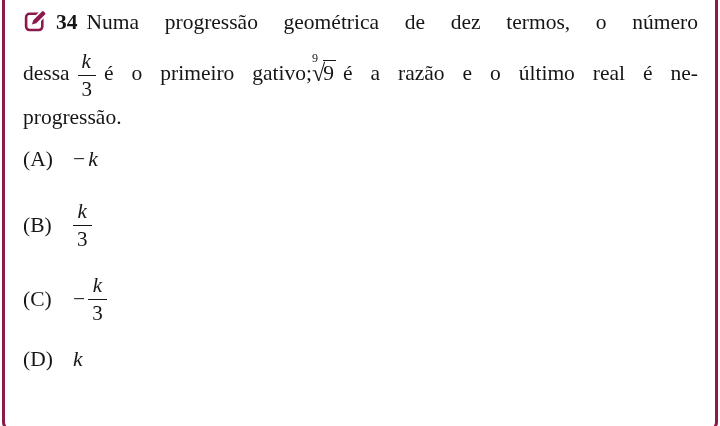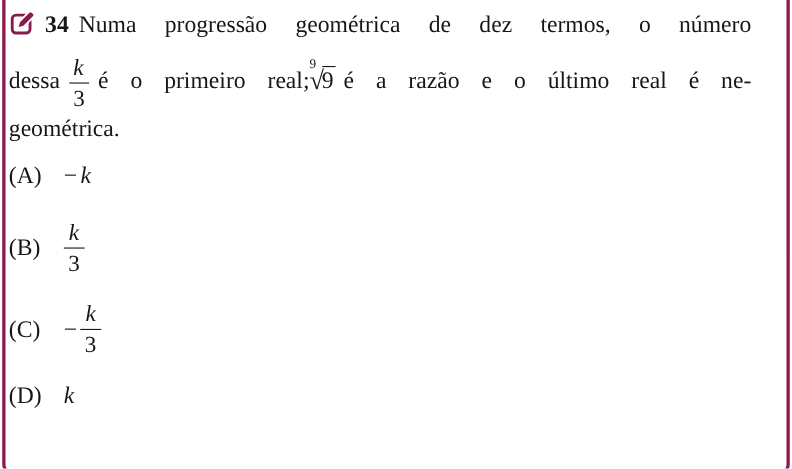--- a/index.html
+++ b/index.html
@@ -10,21 +10,21 @@
     font-family:"Liberation Serif","DejaVu Serif",serif;
     color:var(--ink);
   }
   .frame{
     position:absolute; left:2px; right:2px; top:-22px; height:448px;
     border:3.5px solid var(--accent);
     border-radius:10px;
     pointer-events:none;
   }
   .content{
-    position:absolute; left:8px; top:7px; width:675px;
+    position:absolute; left:23px; top:7px; width:675px;
   }
   .qline{ font-size:21.5px; line-height:30px; text-align:justify; }
   .jlast{ text-align-last:justify; }
   .l2{ margin-top:8px; }
   .l3{ margin-top:2px; }
   .q-icon{
     display:inline-block; vertical-align:-4px; margin-right:8px;
     color:var(--accent);
   }
   .q-number{ font-weight:bold; margin-right:9px; }
@@ -65,26 +65,26 @@
     <span class="q-icon">
       <svg width="25" height="24" viewBox="0 0 24 24" aria-hidden="true">
         <rect x="2.6" y="4.8" width="16.2" height="16.2" rx="3.4" fill="none" stroke="currentColor" stroke-width="2.6"></rect>
         <path d="M8.4 15.6 L9.7 11.2 L18.5 2.4 Q19.3 1.6 20.2 2.5 L21.5 3.8 Q22.4 4.7 21.6 5.5 L12.8 14.3 Z" fill="none" stroke="#ffffff" stroke-width="3.4" stroke-linejoin="round"></path>
         <path d="M8.4 15.6 L9.7 11.2 L18.5 2.4 Q19.3 1.6 20.2 2.5 L21.5 3.8 Q22.4 4.7 21.6 5.5 L12.8 14.3 Z" fill="currentColor"></path>
       </svg>
     </span><span class="q-number">34</span><span>Numa progressão geométrica de dez termos, o número</span>
   </div>
 
   <div class="qline jlast l2">
-    <span class="mspace-r">dessa</span><span class="frac mspace-r"><span class="num var">k</span><span class="den">3</span></span><span>é o primeiro real;</span><span class="rad"><sup class="idx">9</sup><span class="surd">√</span><span class="vinc">9</span></span><span class="mspace-l">é a razão e o último real é ne-</span>
+    <span class="mspace-r">dessa</span><span class="frac mspace-r"><span class="num var">k</span><span class="den">3</span></span><span>é o primeiro gativo;</span><span class="rad"><sup class="idx">9</sup><span class="surd">√</span><span class="vinc">9</span></span><span class="mspace-l">é a razão e o último real é ne-</span>
   </div>
 
 
   <div class="qline">
-    <span>geométrica.</span>
+    <span>progressão.</span>
   </div>
 
   <div class="options">
 
     <div class="option opt-a">
       <span class="opt-label">(A)</span>
       <span class="opt-value">
         <span class="sign">−</span>
           <span class="var">k</span>
       </span>

